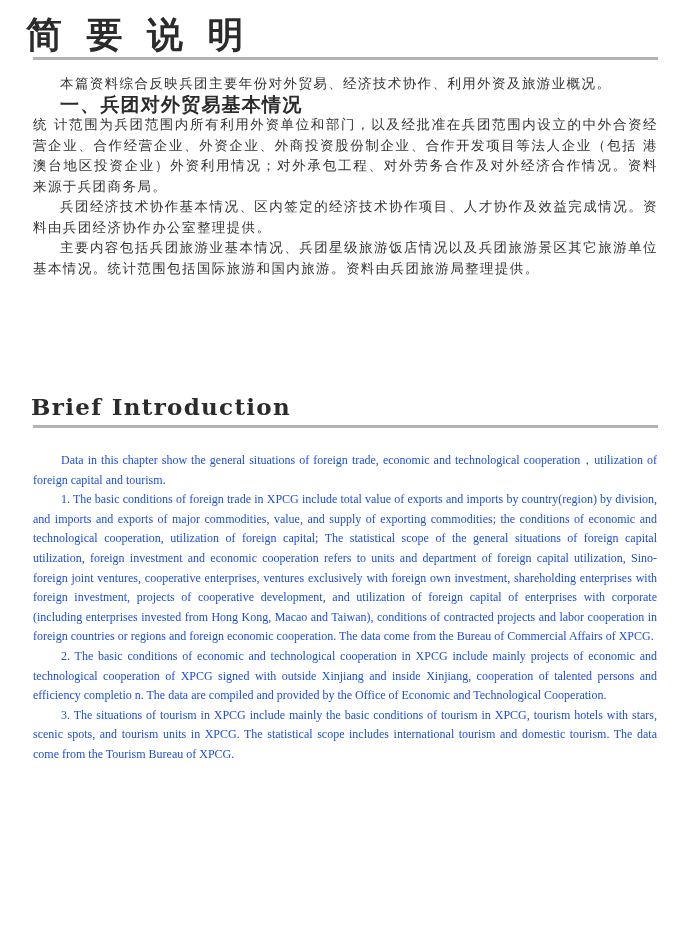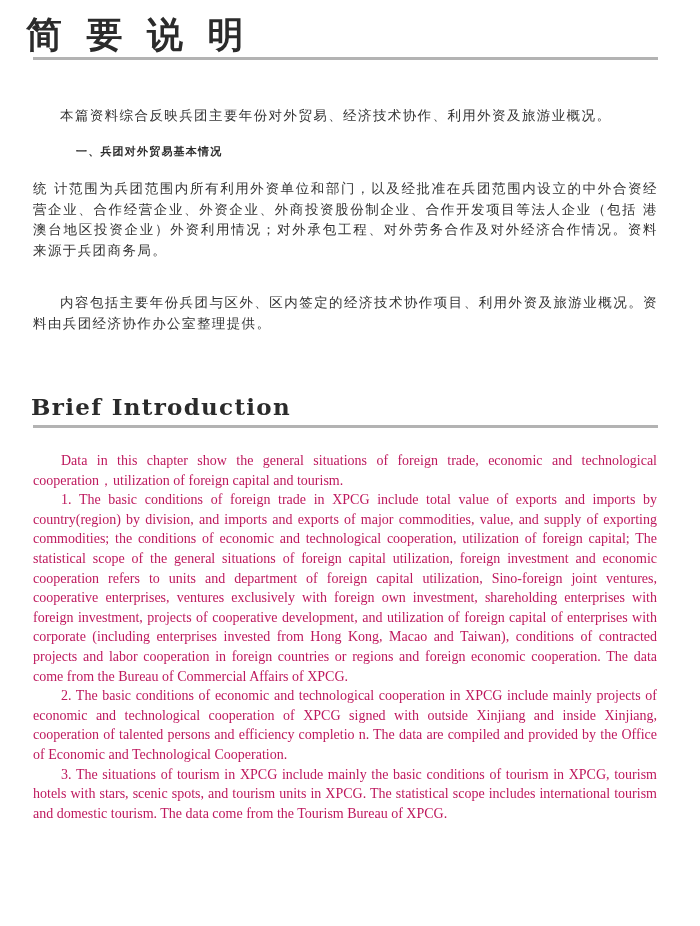--- a/index.html
+++ b/index.html
@@ -51,24 +51,24 @@
       font-family: "DejaVu Sans", sans-serif;
       font-size: 13.5px;
       line-height: 20.5px;
       color: #333;
     }
     .cn-body p {
       margin: 0;
       text-align: justify;
       letter-spacing: 1.4px;
     }
-    .cn-body p.indent { text-indent: 27px; margin-top: 32px; }
+    .cn-body p.indent { text-indent: 27px; }
     .cn-body h3 {
-      margin: 16px;
-      font-size: 11px;
+      margin: 0;
+      font-size: 19px;
       font-weight: bold;
       line-height: 20.5px;
       padding-left: 27px;
       letter-spacing: 1.2px;
       color: #2b2b2b;
     }
 
     .en-title {
       position: absolute;
       left: 31px;
@@ -82,23 +82,23 @@
       margin: 0;
       text-align: right;
     }
 
     .en-body {
       position: absolute;
       left: 33px;
       top: 451px;
       width: 624px;
       font-family: "Liberation Serif", serif;
-      font-size: 14px;
+      font-size: 12px;
       line-height: 19.6px;
-      color: #be185d;
+      color: #1d4ed8;
     }
     .en-body p {
       margin: 0;
       text-align: justify;
       text-indent: 28px;
     }
   </style>
 </head>
 <body>
 
@@ -106,22 +106,23 @@
 
   <h1 class="cn-title">简 要 说 明</h1>
   <div class="rule r1"></div>
 
   <div class="cn-body">
     <p class="indent">本篇资料综合反映兵团主要年份对外贸易、经济技术协作、利用外资及旅游业概况。</p>
 
     <h3>一、兵团对外贸易基本情况</h3>
     <p>统 计范围为兵团范围内所有利用外资单位和部门，以及经批准在兵团范围内设立的中外合资经营企业、合作经营企业、外资企业、外商投资股份制企业、合作开发项目等法人企业（包括 港澳台地区投资企业）外资利用情况；对外承包工程、对外劳务合作及对外经济合作情况。资料来源于兵团商务局。</p>
 
-    <p class="indent">内容包括主要年份兵团与区外、区内签定的经济技术协作项目、利用外资及旅游业概况。资料由兵团经济协作办公室整理提供。</p>
+    <p class="indent">兵团经济技术协作基本情况、区内签定的经济技术协作项目、人才协作及效益完成情况。资料由兵团经济协作办公室整理提供。</p>
 
+    <p class="indent">主要内容包括兵团旅游业基本情况、兵团星级旅游饭店情况以及兵团旅游景区其它旅游单位基本情况。统计范围包括国际旅游和国内旅游。资料由兵团旅游局整理提供。</p>
   </div>
 
   <h2 class="en-title">Brief Introduction</h2>
   <div class="rule r2"></div>
 
   <div class="en-body">
     <p>Data in this chapter show the general situations of foreign trade, economic and technological cooperation，utilization of foreign capital and tourism.</p>
     <p>1. The basic conditions of foreign trade in XPCG  include  total value of exports and imports by country(region) by division, and imports and exports of major commodities, value, and supply of exporting commodities; the conditions of economic and technological cooperation, utilization of foreign capital; The statistical scope of the general situations of foreign capital utilization, foreign investment and economic cooperation refers to units and department of foreign capital utilization, Sino-foreign joint ventures, cooperative enterprises, ventures exclusively with foreign own investment, shareholding enterprises with foreign investment, projects of cooperative development, and utilization of foreign capital of enterprises with corporate (including  enterprises invested from Hong Kong, Macao and Taiwan), conditions of contracted projects and labor cooperation in foreign countries  or regions and foreign economic cooperation. The data come from the Bureau of Commercial Affairs of XPCG.</p>
     <p>2. The basic conditions of economic and technological cooperation in XPCG include mainly projects of economic and technological cooperation of XPCG signed with outside Xinjiang and inside Xinjiang, cooperation of talented persons and efficiency completio n. The data are compiled and provided by the Office of Economic and Technological Cooperation.</p>
     <p>3. The  situations of  tourism in XPCG include mainly the basic conditions of tourism in XPCG, tourism hotels with stars, scenic spots, and tourism units in XPCG. The statistical scope includes international tourism and domestic tourism. The data come from the Tourism Bureau of XPCG.</p>

